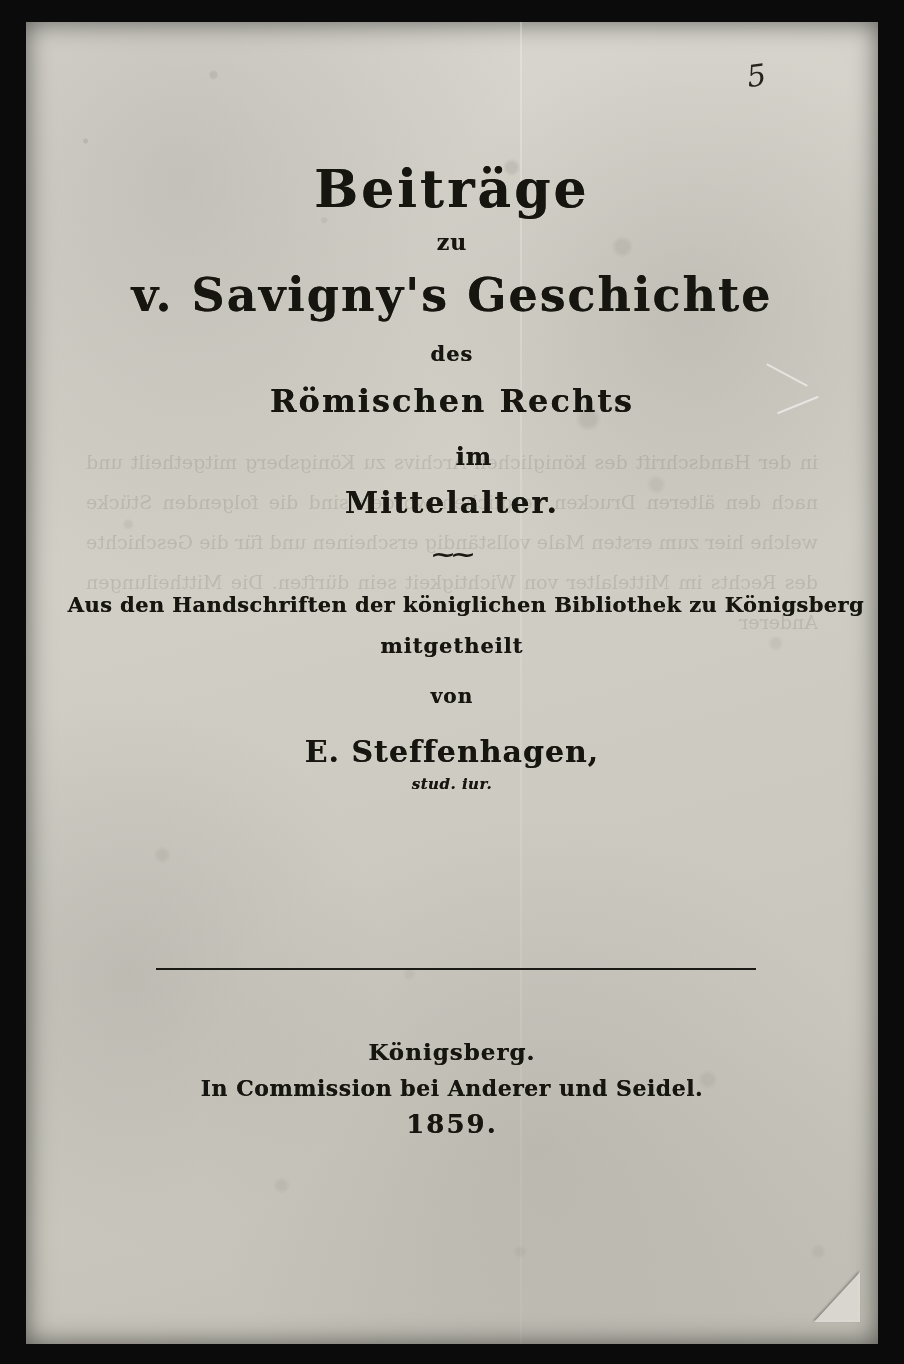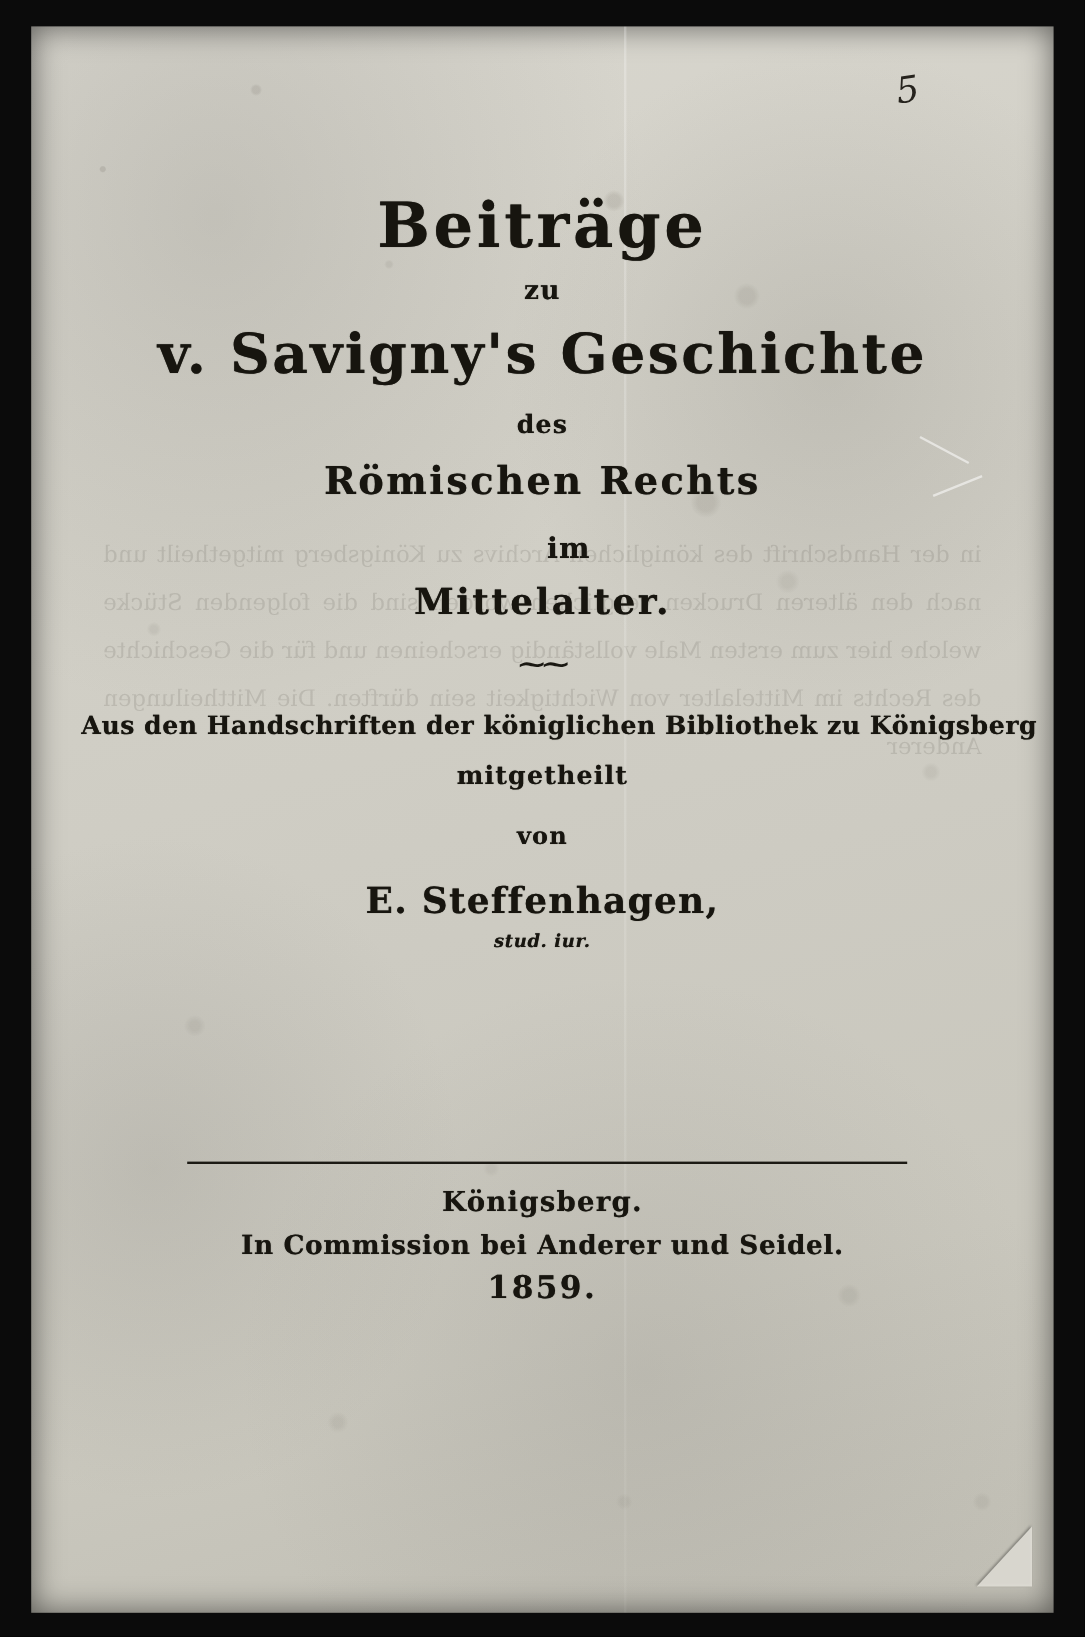--- a/index.html
+++ b/index.html
@@ -237,21 +237,21 @@
     width: 600px;
     top: 946px;
     height: 2px;
     background: #1c1a14;
   }
 
   .imprint {
     position: absolute;
     left: 0;
     right: 0;
-    top: 966px;
+    top: 1016px;
     text-align: center;
     color: #17150f;
   }
   .im-place {
     font-size: 23px;
     margin: 0 0 10px 0;
     letter-spacing: 1px;
   }
   .im-pub {
     font-size: 22px;

